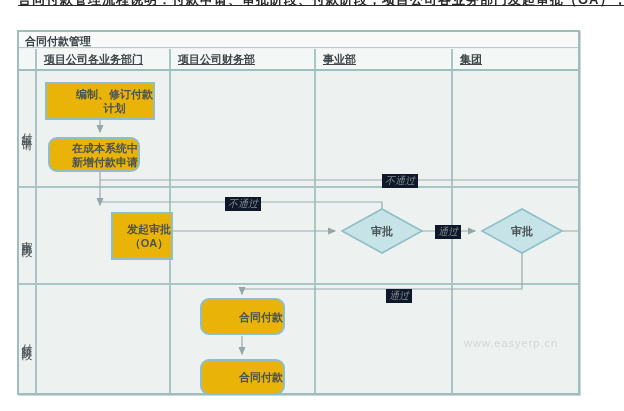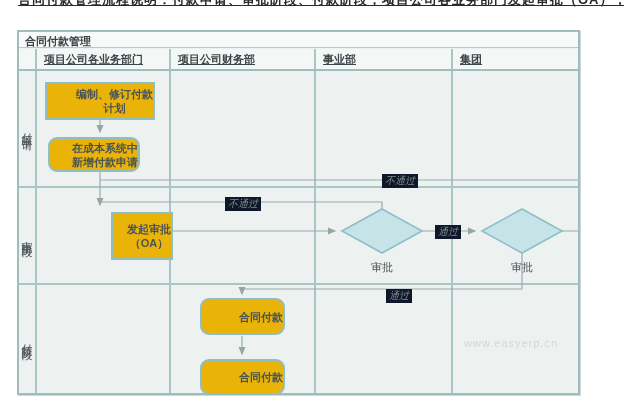--- a/index.html
+++ b/index.html
@@ -39,21 +39,21 @@
   #connectors{position:absolute;left:0;top:0;z-index:3;}
 
   
   .node{position:absolute;background:#eab308;border:2px solid #8ebfc9;
         box-sizing:border-box;display:flex;align-items:center;justify-content:flex-end;
         text-align:center;z-index:4;}
   .node-text{white-space:pre-line;font-size:11px;font-weight:bold;color:#4a5456;line-height:14px;}
   .rounded{border-radius:9px;}
 
   .diamond-text{position:absolute;width:80px;text-align:center;font-size:11px;
-                font-weight:normal;color:#4a5456;z-index:5;margin-top:36px;}
+                font-weight:bold;color:#4a5456;z-index:5;}
 
   
   .edge-label{position:absolute;font-size:10px;color:#808c8c;background:#0f172a;
               padding:0 3px;z-index:5;white-space:nowrap;font-style:italic;}
 
   #watermark{position:absolute;left:445px;top:305px;font-size:11px;color:#d2d6d6;
              letter-spacing:1px;z-index:2;}
 </style>
 </head>
 <body>

